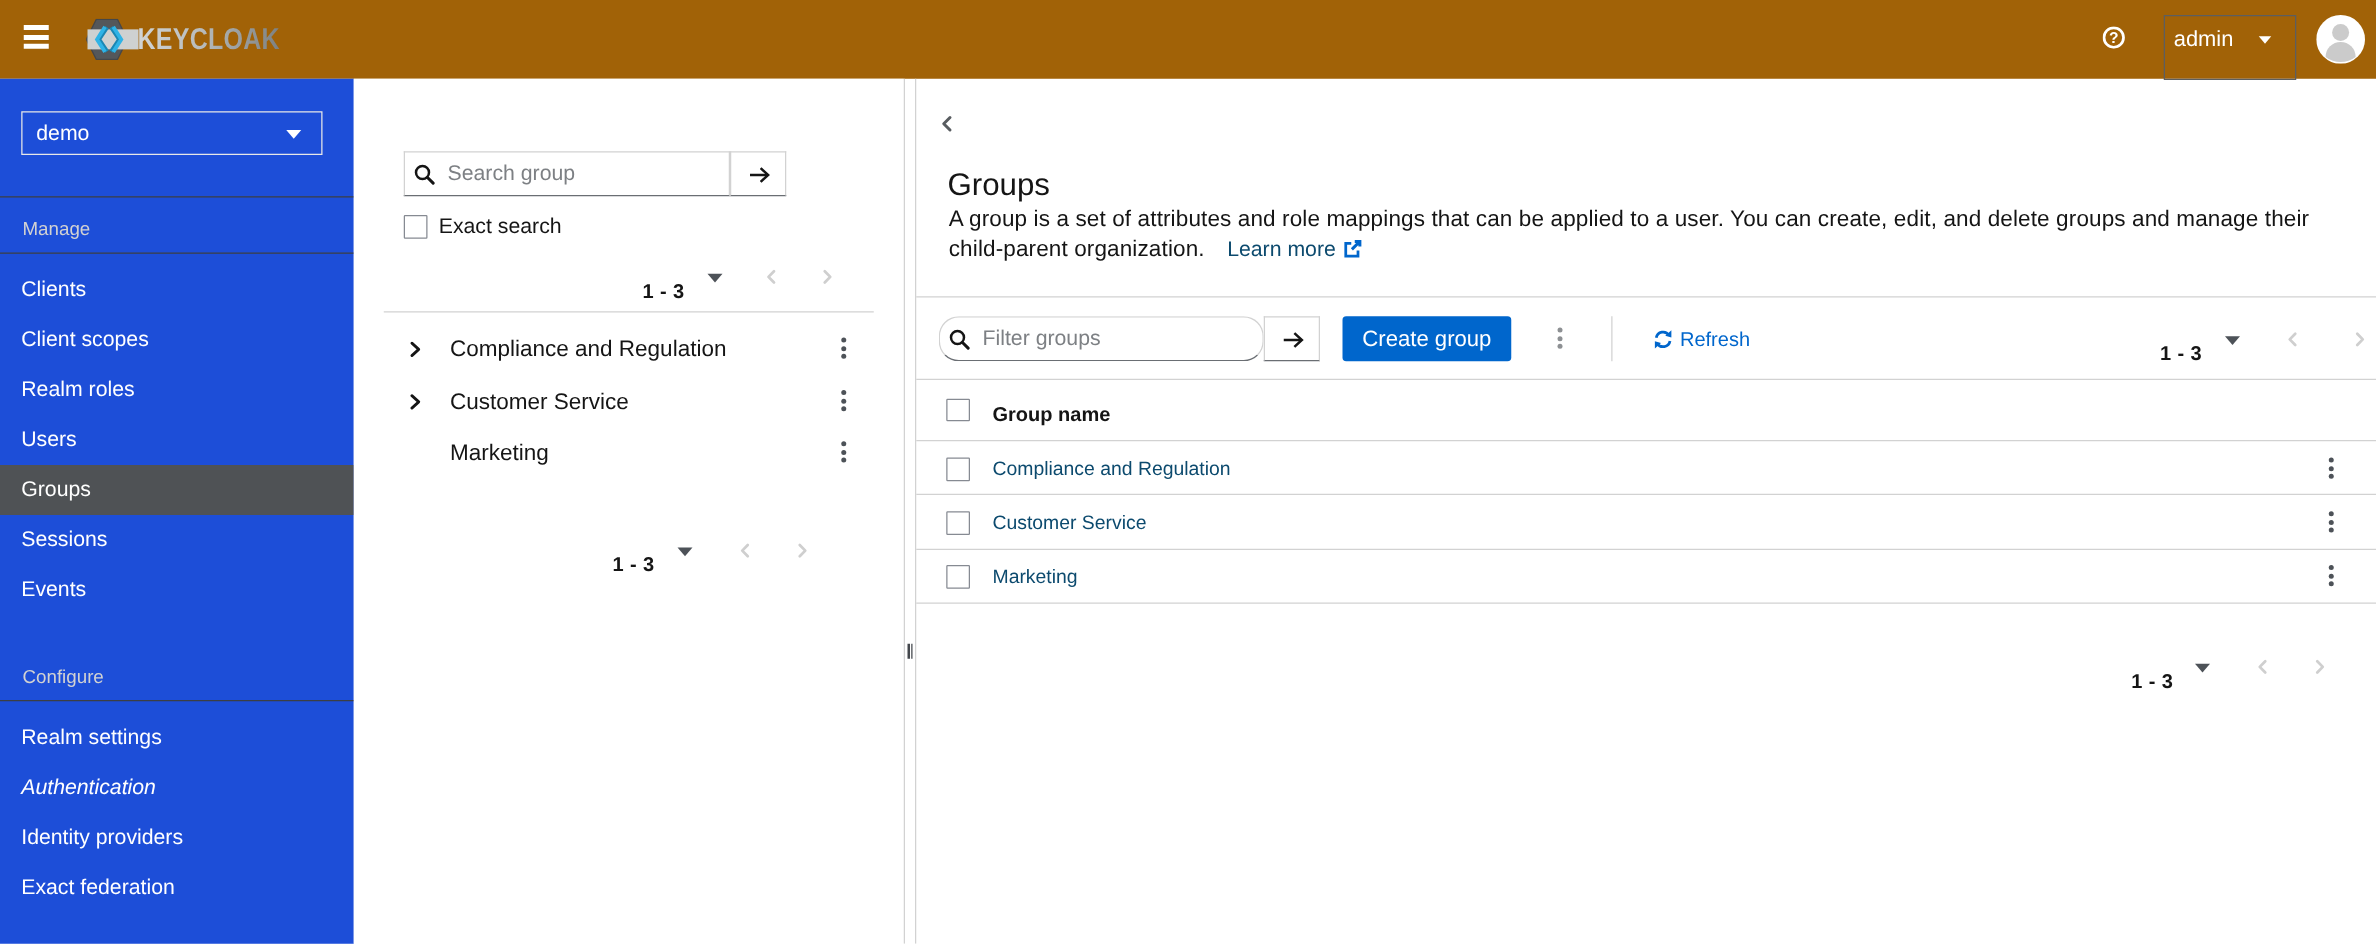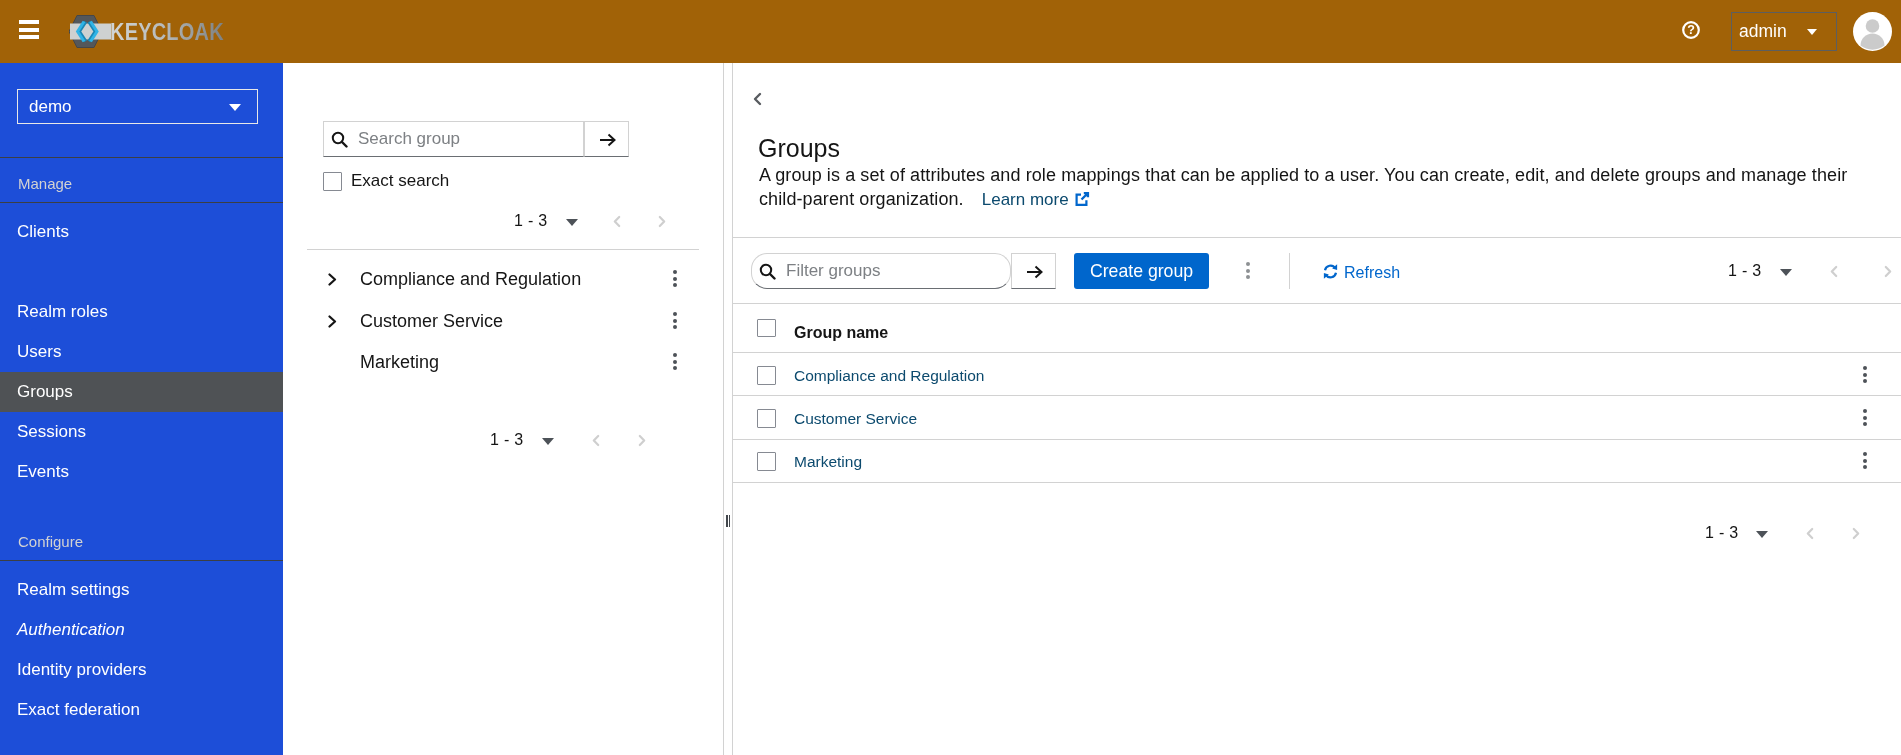--- a/index.html
+++ b/index.html
@@ -11,21 +11,21 @@
   
   #topbar { position:absolute; left:0; top:0; width:1901px; height:63px; background:#a16207; }
   #burger { position:absolute; left:19px; top:20px; width:20px; height:19px; }
   #burger span { display:block; height:4px; background:#fff; margin-bottom:3.5px; }
   #logo { position:absolute; left:69px; top:15px; }
   #kctext { position:absolute; left:110px; top:21px; font-size:20px; font-weight:bold; letter-spacing:0.2px;
             transform:scaleY(1.2); transform-origin:50% 50%;
             background:linear-gradient(90deg,#d2d5d5 0%,#b8bbbb 45%,#7d8181 100%);
             -webkit-background-clip:text; background-clip:text; color:transparent; }
   #help { position:absolute; left:1682px; top:21px; }
-  #adminbox { position:absolute; left:1731px; top:12px; width:106px; height:39px; border:1px solid #5c5e60;padding-left:22px; }
+  #adminbox { position:absolute; left:1731px; top:12px; width:106px; height:52px; border:1px solid #5c5e60;padding-left:22px; }
   #adminbox .txt { position:absolute; left:7px; top:0; line-height:37px; color:#fff; font-size:17.5px; }
   #adminbox .caret { position:absolute; right:19px; top:16px; width:0; height:0;
        border-left:5px solid transparent; border-right:5px solid transparent; border-top:6px solid #fff; }
   #avatar { position:absolute; left:1853px; top:12px; }
 
   
   #sidebar { position:absolute; left:0; top:63px; width:283px; height:718px; background:#1d4ed8; }
   #realmsel { position:absolute; left:17px; top:26px; width:241px; height:35px; border:1px solid #e8e8e8; }
   #realmsel .txt { position:absolute; left:11px; line-height:33px; font-size:17px; color:#fff; }
   #realmsel .caret { position:absolute; right:16px; top:14px; width:0; height:0;
@@ -37,21 +37,21 @@
   .navitem.current { background:#4f5255; }
 
   
   .pfinput { position:absolute; background:#fff; border:1px solid #d2d2d2; border-bottom:1.5px solid #6a6e73; }
   .pfinput .ph { position:absolute; left:34px; top:0; font-size:17px; color:#7d8084; }
   .pfinput .mag { position:absolute; left:7px; top:9px; }
   .arrowbtn { position:absolute; }
   .arrowbtn svg { position:absolute; left:14px; top:10px; }
   .checkbox { position:absolute; width:18.5px; height:18.5px; background:#fff; border:1.6px solid #868a92; border-radius:1px; }
   .pag { position:absolute; height:20px; }
-  .pag .range { position:absolute; top:0; font-size:16px; font-weight:normal; color:#151515; letter-spacing:0.3px; white-space:pre; }
+  .pag .range { position:absolute; top:13px; font-size:16px; font-weight:bold; color:#151515; letter-spacing:0.3px; white-space:pre; }
   .pag .caret { position:absolute; top:7px; width:0; height:0;
        border-left:6px solid transparent; border-right:6px solid transparent; border-top:7px solid #4d5258; }
   .chev { position:absolute; }
   .kebab { position:absolute; width:4px; }
   .kebab i { display:block; width:4px; height:4px; border-radius:50%; margin-bottom:2.6px; }
   .kebab.dark i { background:#4d5258; }
   .kebab.light i { background:#8d9093; }
   .hline { position:absolute; height:1px; background:#d2d2d2; }
   .vline { position:absolute; width:1px; background:#d2d2d2; }
 
@@ -104,20 +104,21 @@
 
   <div id="sidebar">
     <div id="realmsel">
         <div class="txt">demo</div>
         <div class="caret"></div>
       </div>
     <div class="sideline" style="top:94px;"></div>
     <div class="navgroup-title" style="top:112px;">Manage</div>
     <div class="sideline" style="top:139px;"></div>
     <div class="navitem" style="top:149px;">Clients</div>
+    <div class="navitem" style="top:189px;">Client scopes</div>
     <div class="navitem" style="top:229px;">Realm roles</div>
     <div class="navitem" style="top:269px;">Users</div>
     <div class="navitem current" style="top:309px;">Groups</div>
     <div class="navitem" style="top:349px;">Sessions</div>
     <div class="navitem" style="top:389px;">Events</div>
     <div class="navgroup-title" style="top:470px;">Configure</div>
     <div class="sideline" style="top:497px;"></div>
     <div class="navitem" style="top:507px;">Realm settings</div>
     <div class="navitem" style="top:547px;font-style:italic;">Authentication</div>
     <div class="navitem" style="top:587px;">Identity providers</div>

